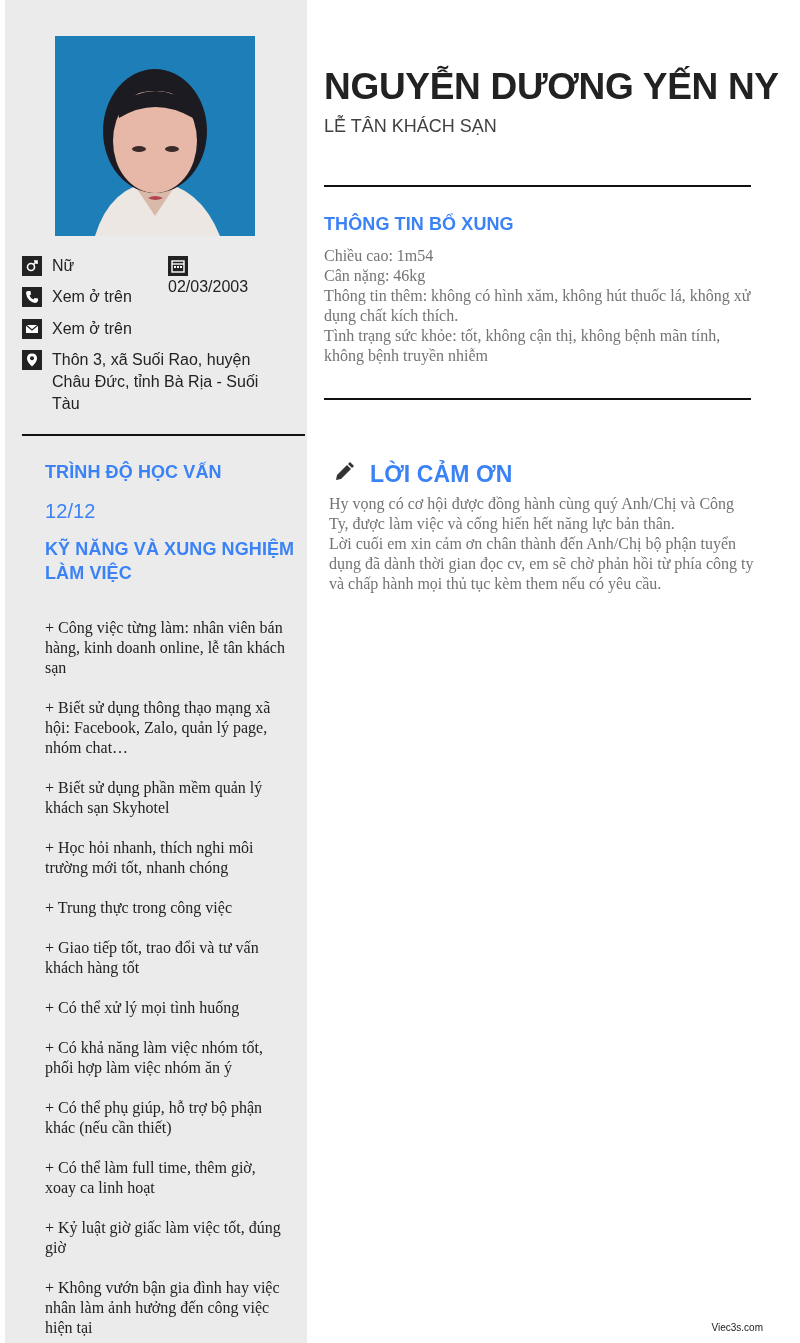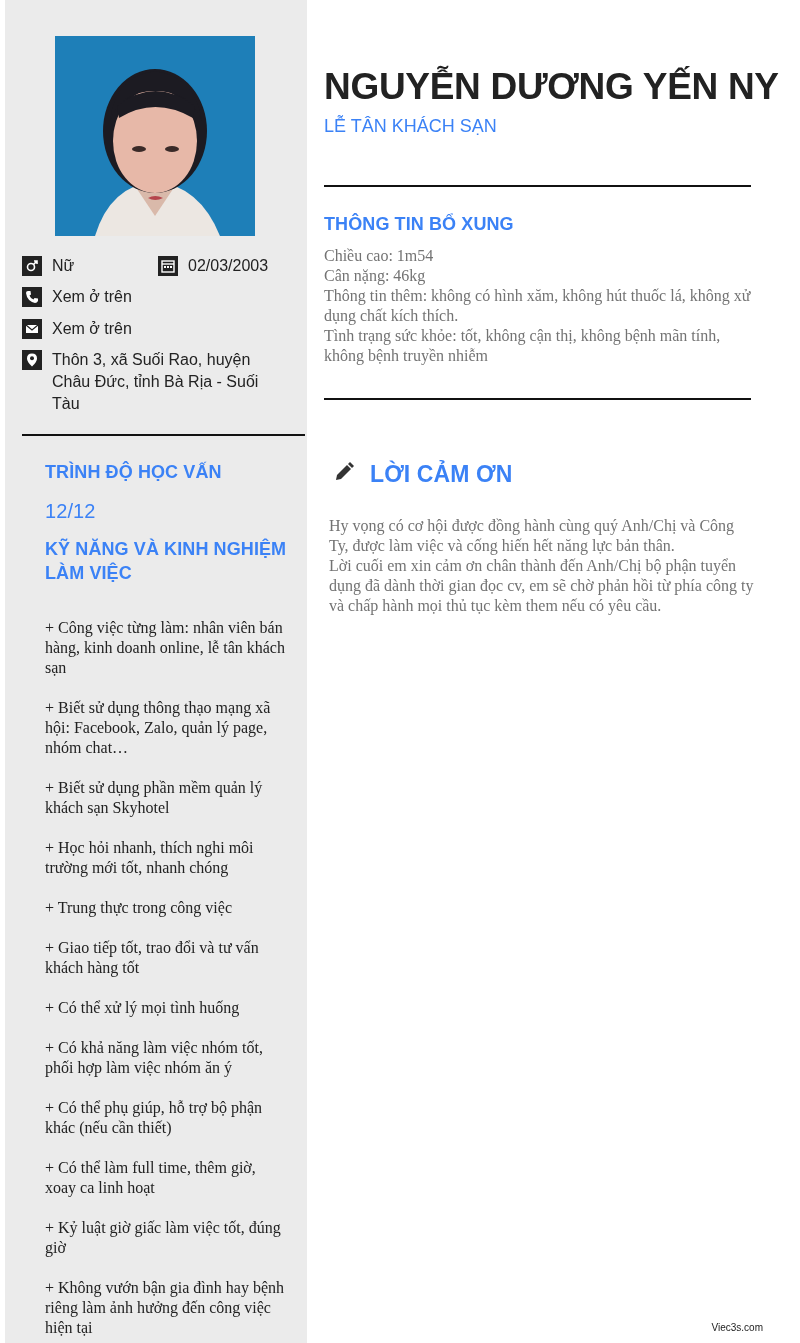--- a/index.html
+++ b/index.html
@@ -38,21 +38,21 @@
     line-height: 20px; color: #222; white-space: pre-line;
   }
 
   .name {
     position: absolute; left: 324px; top: 66px;
     font-family: "Liberation Sans", sans-serif; font-weight: bold; font-size: 37px;
     color: #222; letter-spacing: -0.3px;
   }
   .job {
     position: absolute; left: 324px; top: 116px;
-    font-family: "Liberation Sans", sans-serif; font-size: 18px; color: #3b82f6;
+    font-family: "Liberation Sans", sans-serif; font-size: 18px; color: #404040;
   }
   .main-text {
     position: absolute; font-family: "Liberation Serif", serif; font-size: 16px;
     line-height: 20px; color: #737373;
   }
   .main-text div { margin: 0; }
 
   .pencil { position: absolute; left: 333px; top: 461px; width: 22px; height: 22px; }
 
   .footer {
@@ -82,21 +82,21 @@
 
 <div class="info-row" style="left:22px; top:255px;">
   <span class="info-icon">
     <svg width="14" height="14" viewBox="0 0 14 14">
         <circle cx="6" cy="8" r="3.5" fill="none" stroke="#fff" stroke-width="1.6"></circle>
         <path d="M8.5 5.5 L12 2 M9 2 H12 V5" stroke="#fff" stroke-width="1.6" fill="none"></path>
       </svg>
   </span>
   <span>Nữ</span>
 </div>
-<div class="info-row" style="left:158px; top:255px;">
+<div class="info-row" style="left:168px; top:255px;flex-direction:column;">
   <span class="info-icon">
     <svg width="14" height="14" viewBox="0 0 14 14">
         <rect x="1" y="2" width="12" height="11" fill="none" stroke="#fff" stroke-width="1.4"></rect>
         <line x1="1" y1="5" x2="13" y2="5" stroke="#fff" stroke-width="1.4"></line>
         <rect x="3" y="7" width="2" height="2" fill="#fff"></rect>
         <rect x="6" y="7" width="2" height="2" fill="#fff"></rect>
         <rect x="9" y="7" width="2" height="2" fill="#fff"></rect>
       </svg>
   </span>
   <span>02/03/2003</span>
@@ -126,34 +126,34 @@
       </svg>
   </span>
   <span style="width:220px;">Thôn 3, xã Suối Rao, huyện Châu Đức, tỉnh Bà Rịa - Suối Tàu</span>
 </div>
 
 <div class="divider" style="left:22px; top:434px; width:283px;"></div>
 
 <div class="sec-title" style="left:45px; top:462px; font-size:18px;">TRÌNH ĐỘ HỌC VẤN</div>
 <div class="sec-title" style="left:45px; top:500px; font-size:20px; font-weight:normal;">12/12</div>
 
-<div class="sec-title" style="left:45px; top:537px; width:250px; font-size:18px; line-height:24px;">KỸ NĂNG VÀ KINH NGHIỆM LÀM VIỆC</div>
+<div class="sec-title" style="left:45px; top:537px; width:250px; font-size:18px; line-height:24px;">KỸ NĂNG VÀ XUNG NGHIỆM LÀM VIỆC</div>
 <div class="side-text" style="left:45px; top:598px; width:245px;">
   <div>+ Công việc từng làm: nhân viên bán hàng, kinh doanh online, lễ tân khách sạn</div>
   <div>+ Biết sử dụng thông thạo mạng xã hội: Facebook, Zalo, quản lý page, nhóm chat…</div>
   <div>+ Biết sử dụng phần mềm quản lý khách sạn Skyhotel</div>
   <div>+ Học hỏi nhanh, thích nghi môi trường mới tốt, nhanh chóng</div>
   <div>+ Trung thực trong công việc</div>
   <div>+ Giao tiếp tốt, trao đổi và tư vấn khách hàng tốt</div>
   <div>+ Có thể xử lý mọi tình huống</div>
   <div>+ Có khả năng làm việc nhóm tốt, phối hợp làm việc nhóm ăn ý</div>
   <div>+ Có thể phụ giúp, hỗ trợ bộ phận khác (nếu cần thiết)</div>
   <div>+ Có thể làm full time, thêm giờ, xoay ca linh hoạt</div>
   <div>+ Kỷ luật giờ giấc làm việc tốt, đúng giờ</div>
-  <div>+ Không vướn bận gia đình hay bệnh riêng làm ảnh hưởng đến công việc hiện tại</div>
+  <div>+ Không vướn bận gia đình hay việc nhân làm ảnh hưởng đến công việc hiện tại</div>
   
   
   
 </div>
 
 <div class="name">NGUYỄN DƯƠNG YẾN NY</div>
 <div class="job">LỄ TÂN KHÁCH SẠN</div>
 
 <div class="divider" style="left:324px; top:185px; width:427px;"></div>
 
@@ -167,18 +167,18 @@
 
 <div class="divider" style="left:324px; top:398px; width:427px;"></div>
 
 <span class="pencil">
   <svg width="22" height="22" viewBox="0 0 22 22">
       <path d="M3 19 L4 14 L14 4 L18 8 L8 18 Z" fill="#333"></path>
       <path d="M15 3 L17 1 L21 5 L19 7 Z" fill="#333"></path>
     </svg>
 </span>
 <div class="sec-title" style="left:370px; top:461px; font-size:23px;">LỜI CẢM ƠN</div>
-<div class="main-text" style="left:329px; top:494px; width:428px;margin-top:22px;">
+<div class="main-text" style="left:329px; top:494px; width:428px;">
   <div>Hy vọng có cơ hội được đồng hành cùng quý Anh/Chị và Công Ty, được làm việc và cống hiến hết năng lực bản thân.</div>
   <div>Lời cuối em xin cảm ơn chân thành đến Anh/Chị bộ phận tuyển dụng đã dành thời gian đọc cv, em sẽ chờ phản hồi từ phía công ty và chấp hành mọi thủ tục kèm them nếu có yêu cầu.</div>
 </div>
 
 <div class="footer">Viec3s.com</div>
 
 </body></html>

